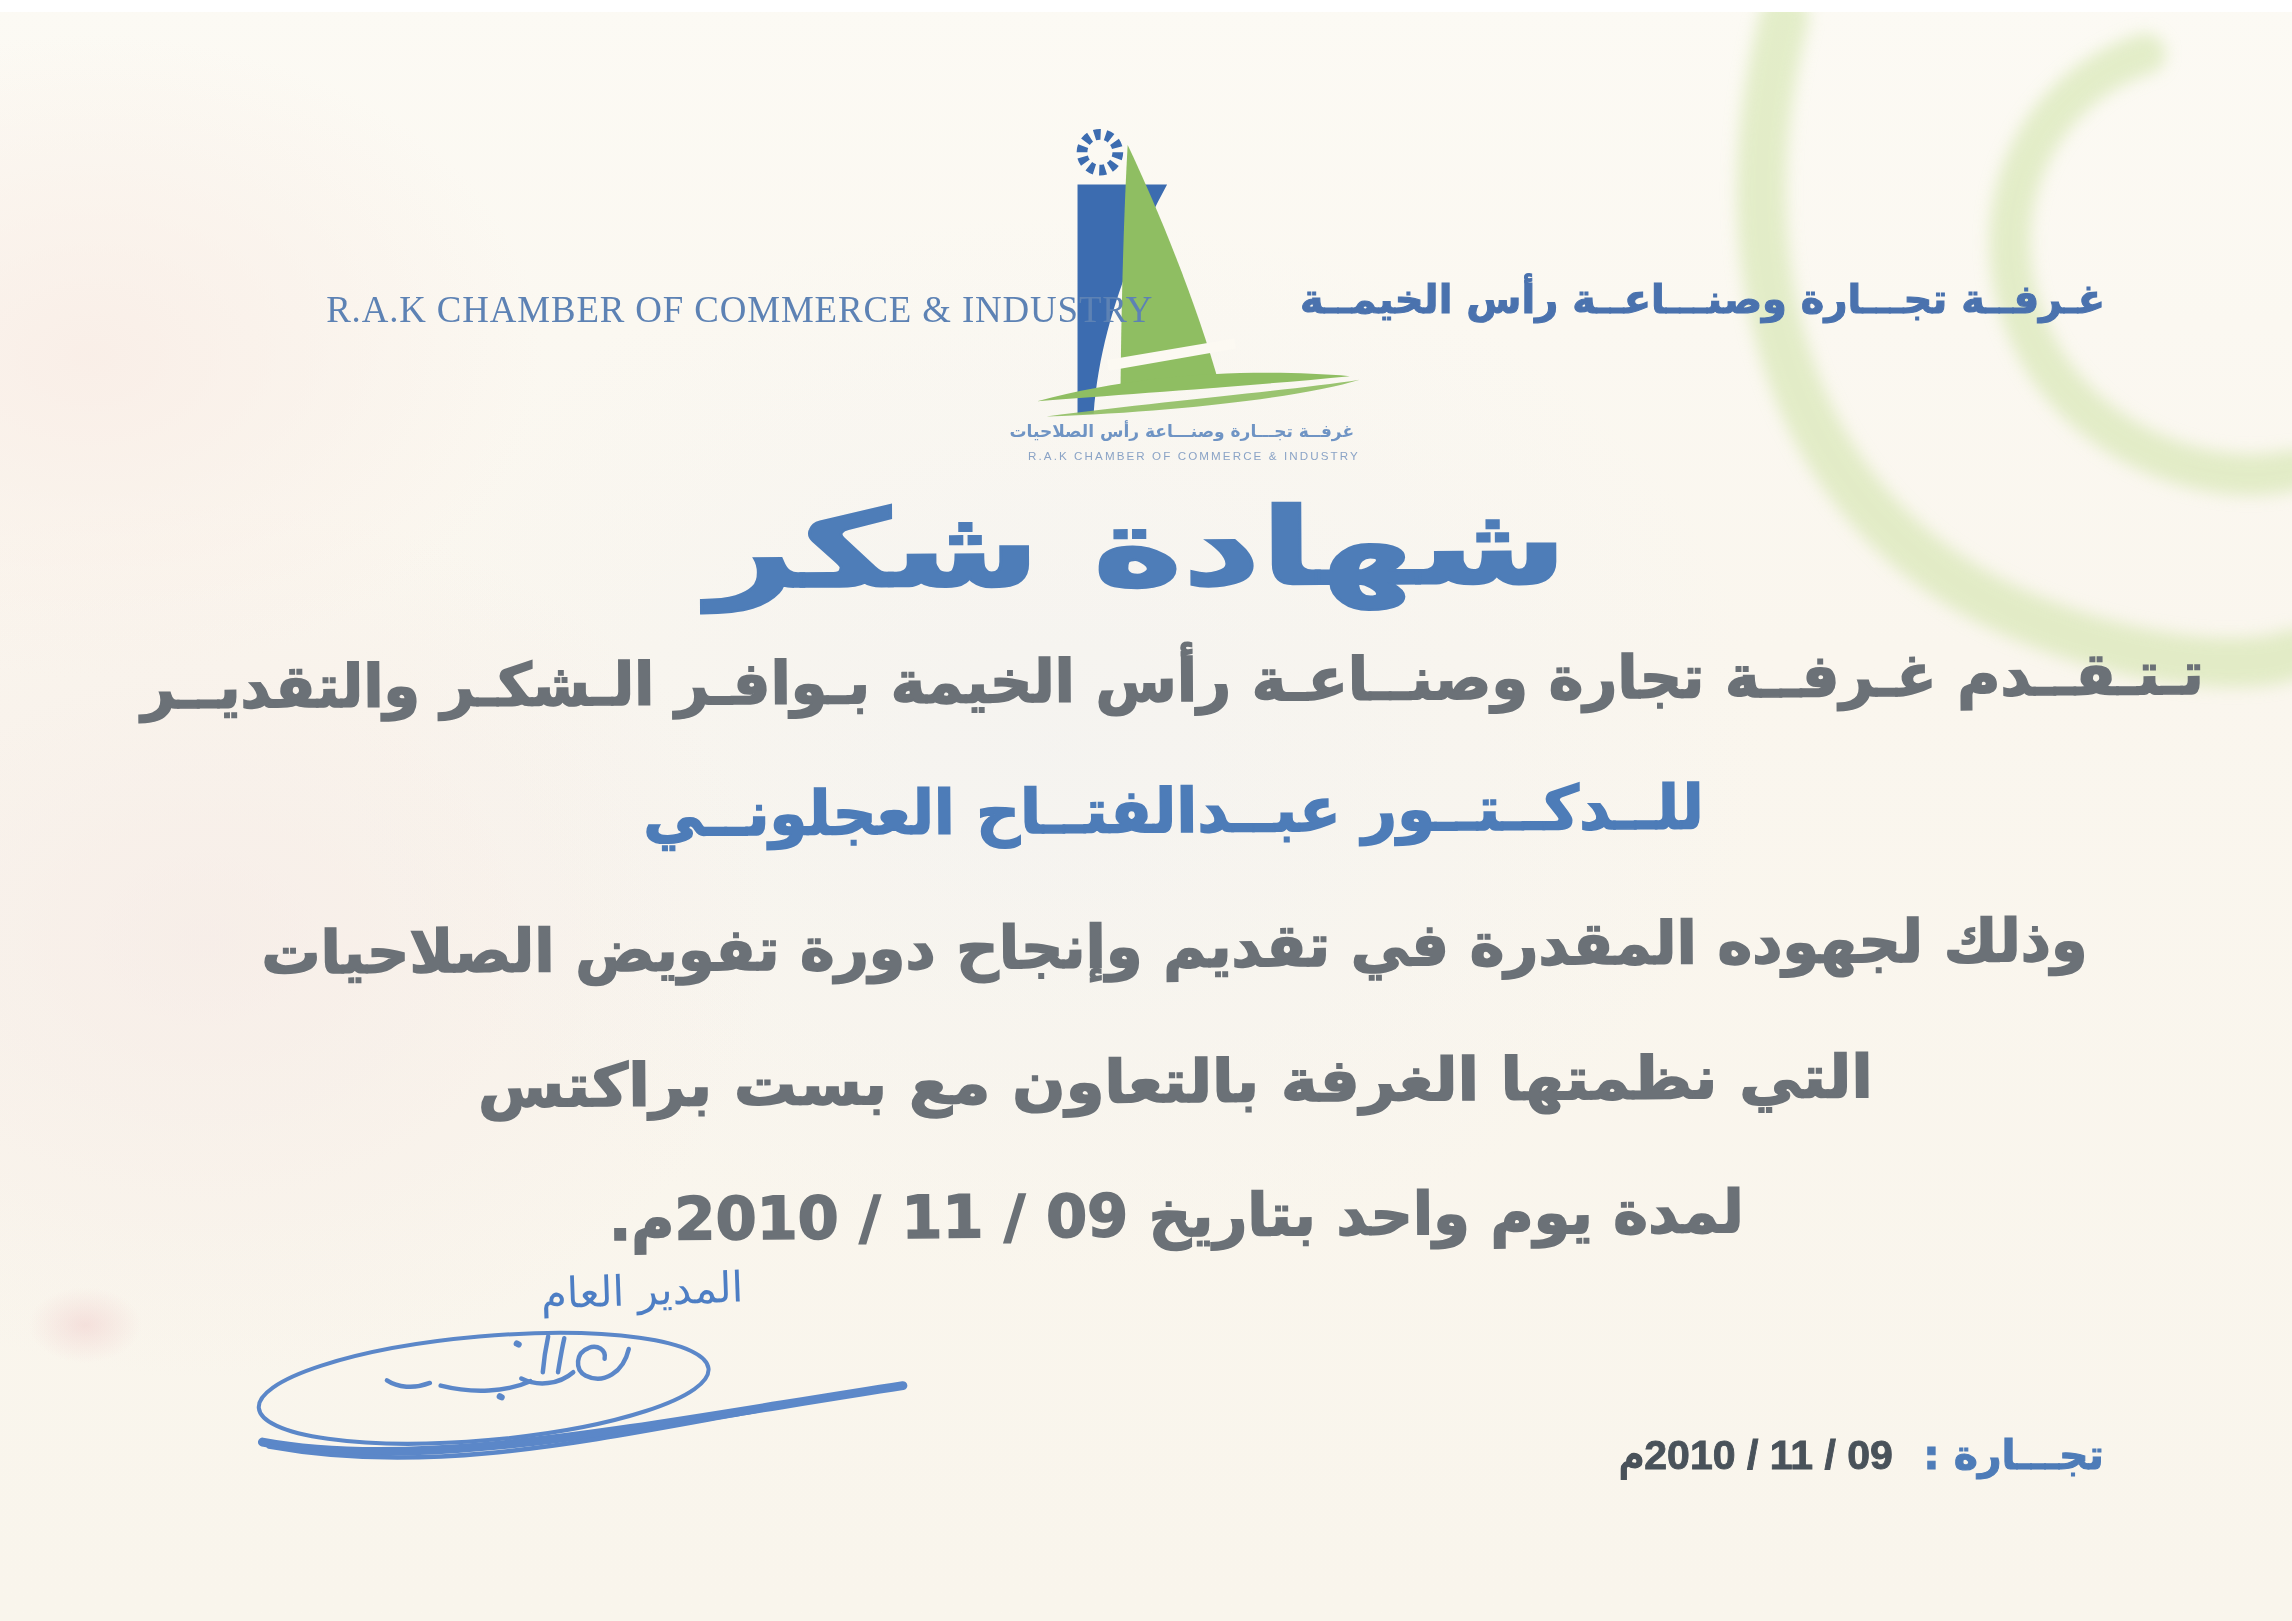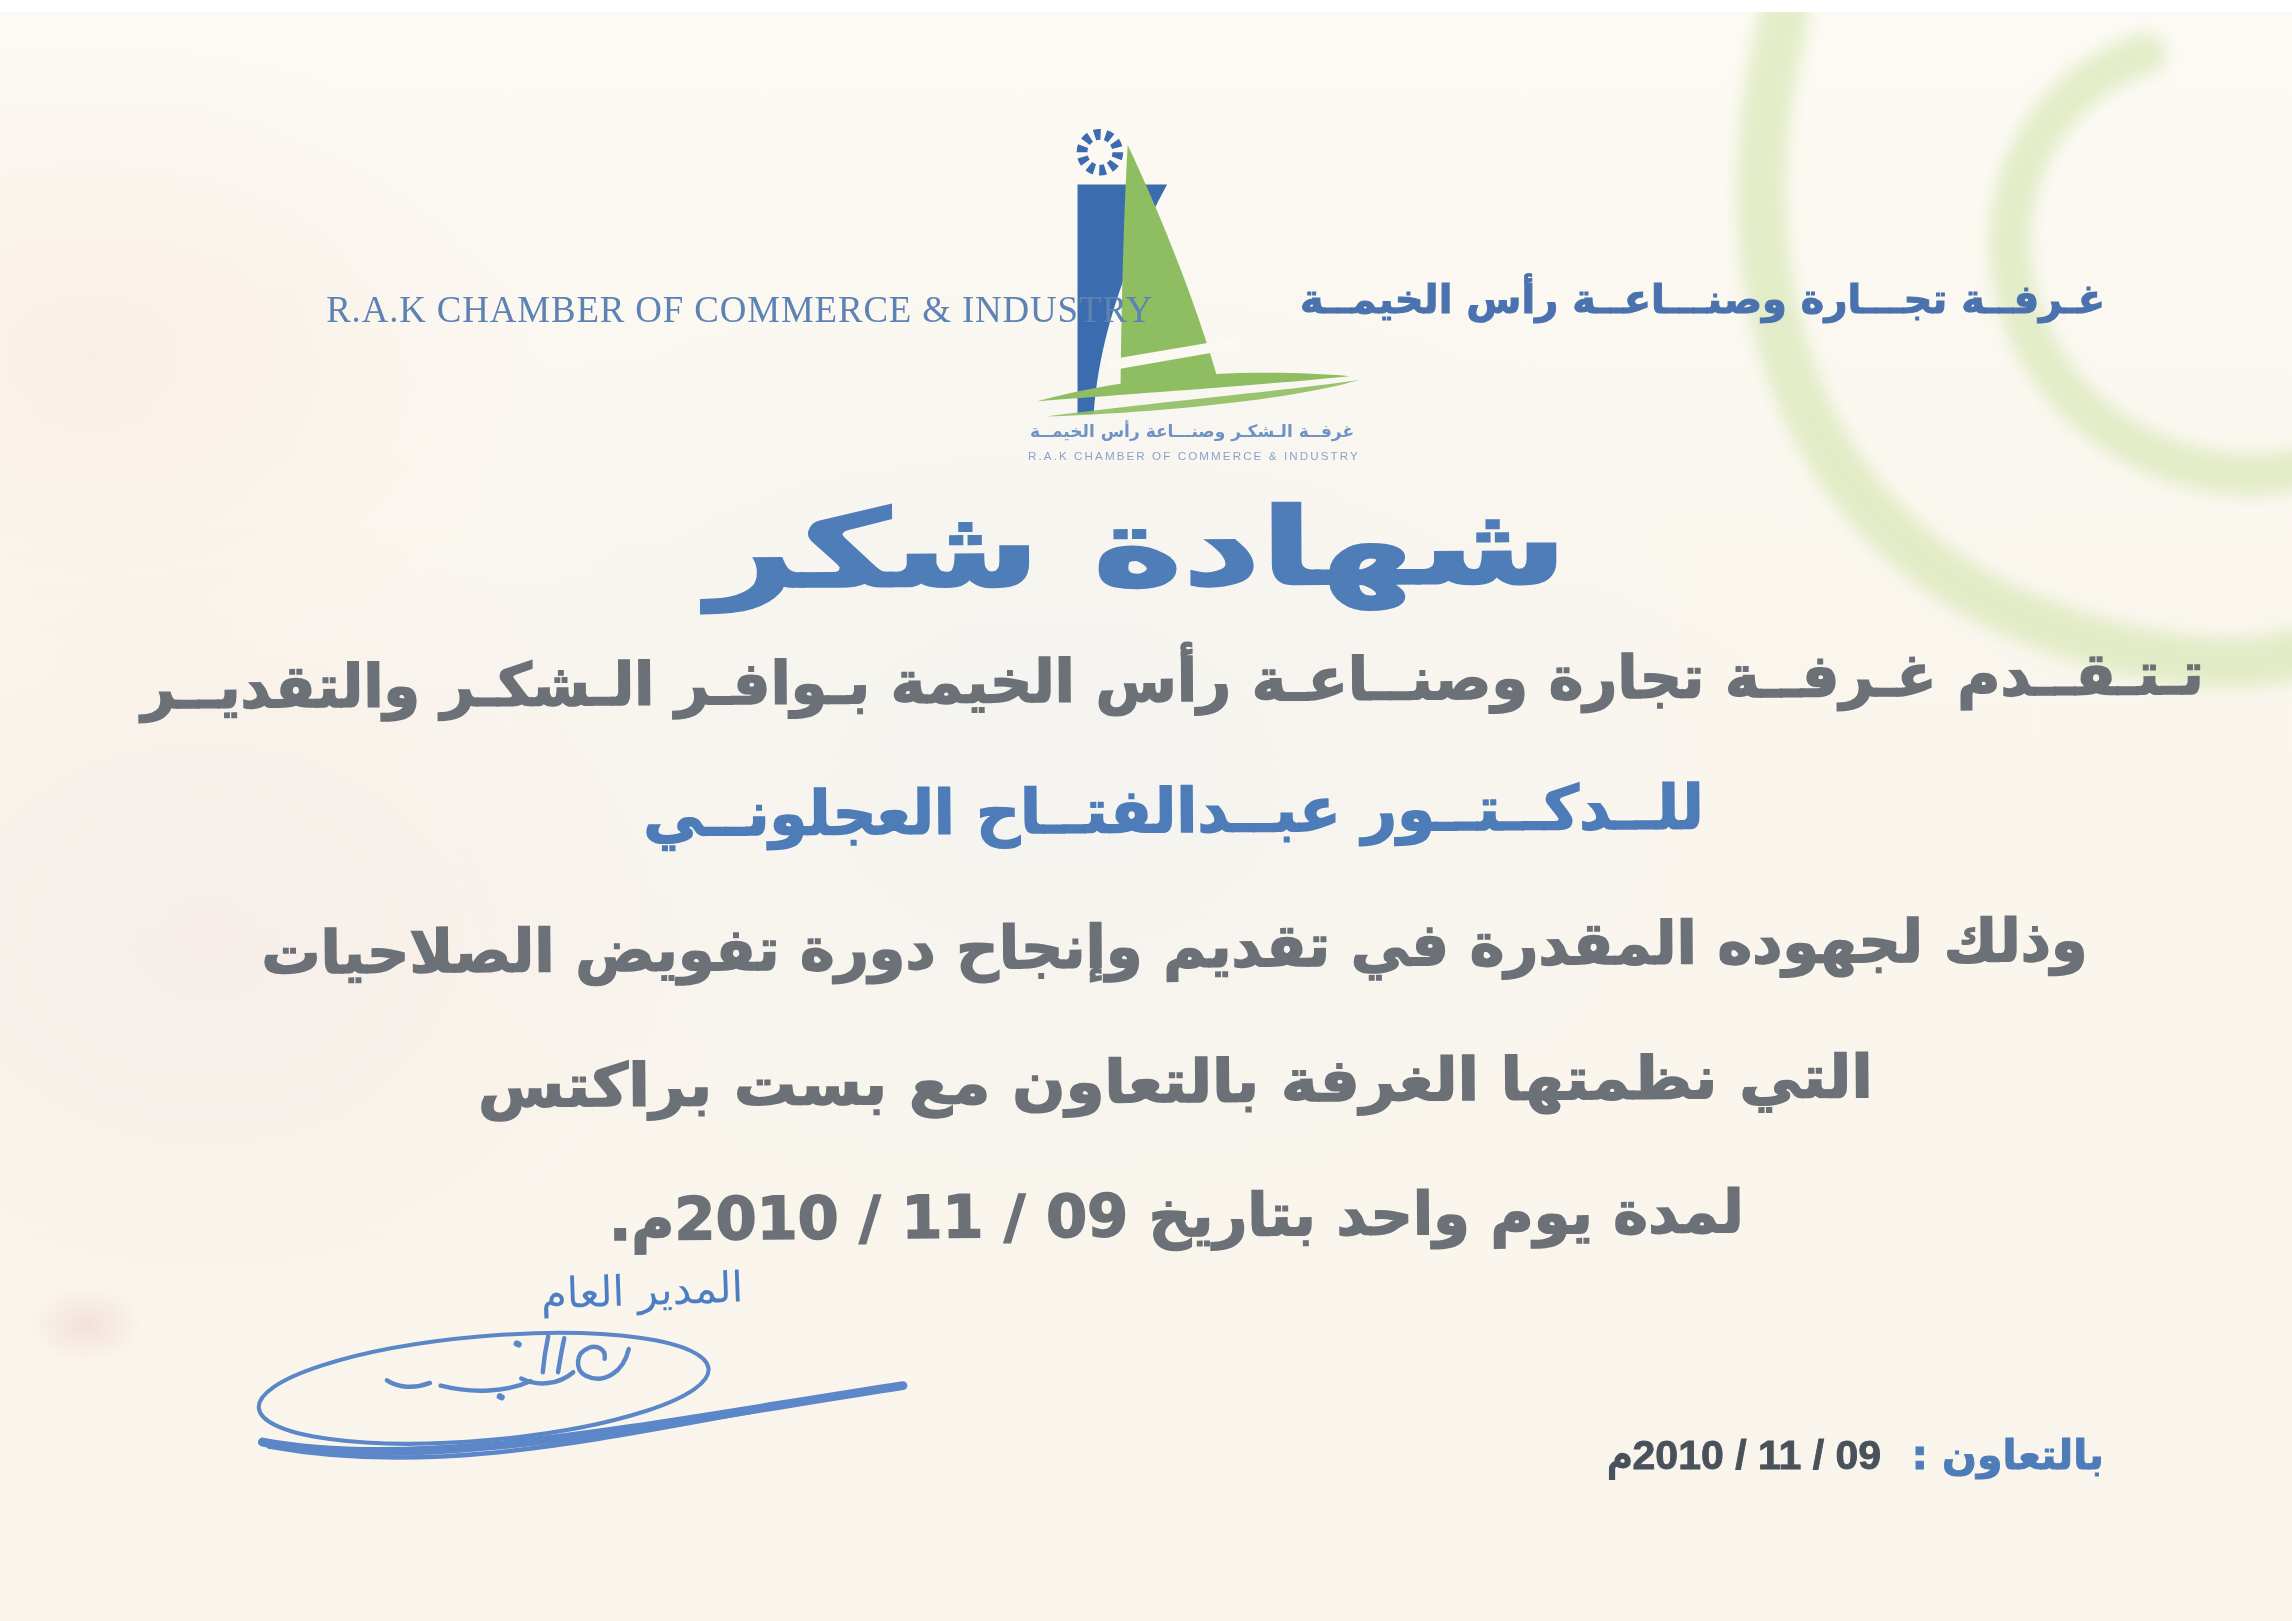--- a/index.html
+++ b/index.html
@@ -120,34 +120,34 @@
         <path d="M577,1500 l2,1" stroke-width="7"></path>
       </g>
     </g>
   </svg>
 
   <div class="scan-edge"></div>
 
   <div class="en-header">R.A.K CHAMBER OF COMMERCE &amp; INDUSTRY</div>
   <div class="ar-header" dir="rtl">غـرفــة تجـــارة وصنـــاعــة رأس الخيمــة</div>
 
-  <div class="logo-cap-ar" dir="rtl">غرفــة الـشكـر وصنـــاعة رأس الخيمــة</div>
+  <div class="logo-cap-ar" dir="rtl">غرفــة تجـــارة وصنـــاعة رأس الصلاحيات</div>
   <div class="logo-cap-en">R.A.K CHAMBER OF COMMERCE &amp; INDUSTRY</div>
 
   <h1 class="title" dir="rtl">شهادة شكر</h1>
 
   <div class="tilt">
     <div class="line gray l1" dir="rtl">تـتـقــدم غـرفــة تجارة وصنــاعـة رأس الخيمة بـوافـر الـشكـر والتقديــر</div>
     <div class="line blue l2" dir="rtl">للــدكــتــور عبــدالفتــاح العجلونــي</div>
     <div class="line gray l3" dir="rtl">وذلك لجهوده المقدرة في تقديم وإنجاح دورة تفويض الصلاحيات</div>
     <div class="line gray l4" dir="rtl">التي نظمتها الغرفة بالتعاون مع بست براكتس</div>
     <div class="line gray l5" dir="rtl">لمدة يوم واحد بتاريخ 09 / 11 / 2010م.</div>
   </div>
 
   <div class="gm-title" dir="rtl">المدير العام</div>
 
   <div class="date" dir="rtl">
-    <span class="dlabel">بالتعاون :</span>
+    <span class="dlabel">تجـــارة :</span>
     <span class="dvalue">09 / 11 / 2010م</span>
   </div>
 
 </div>
 
 
 </body></html>

